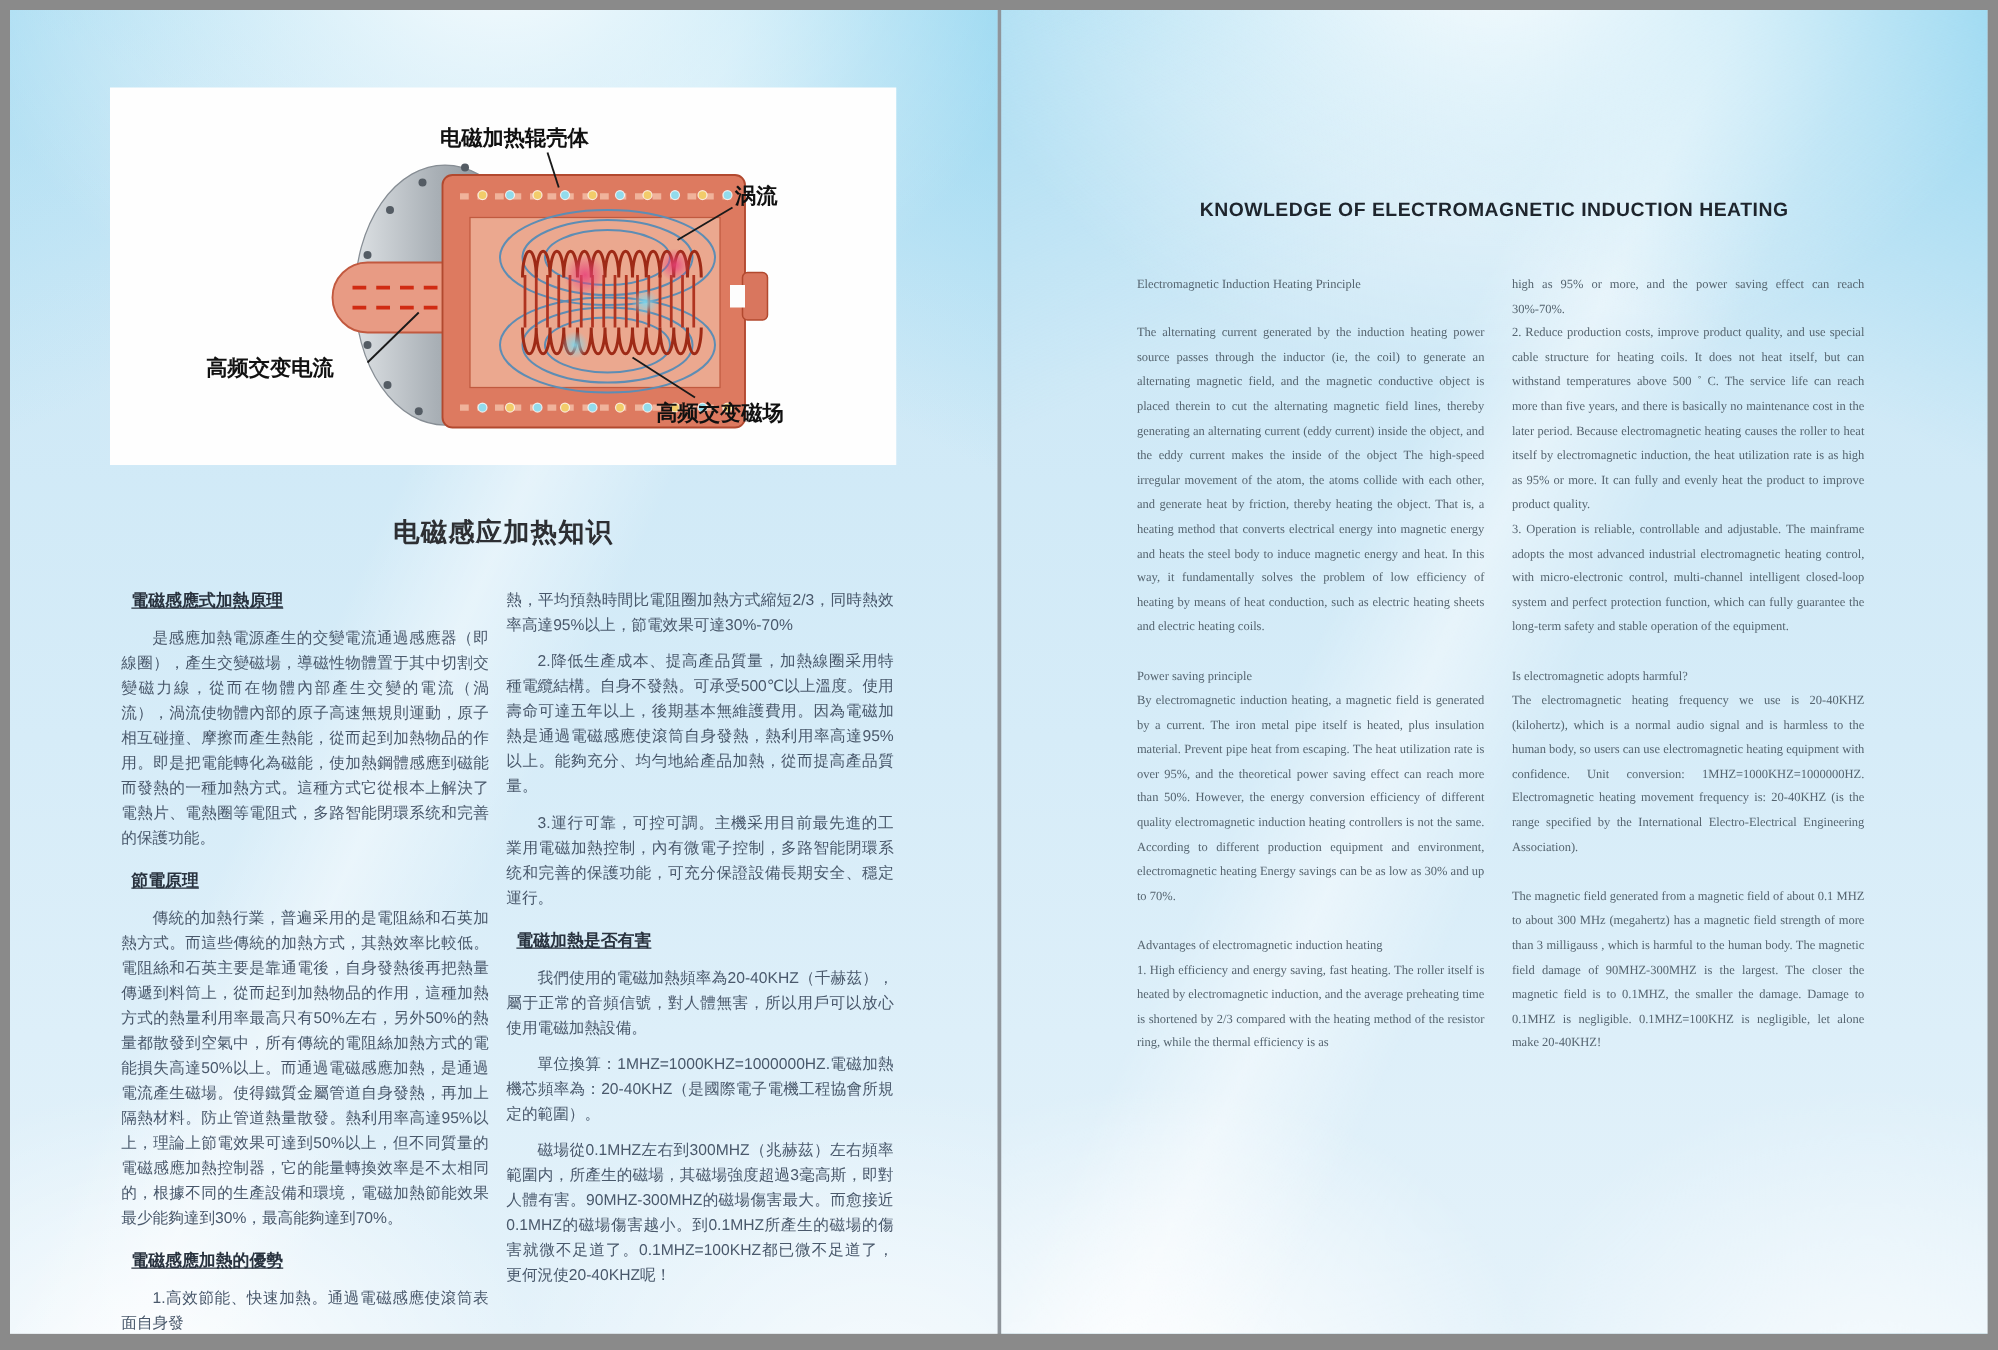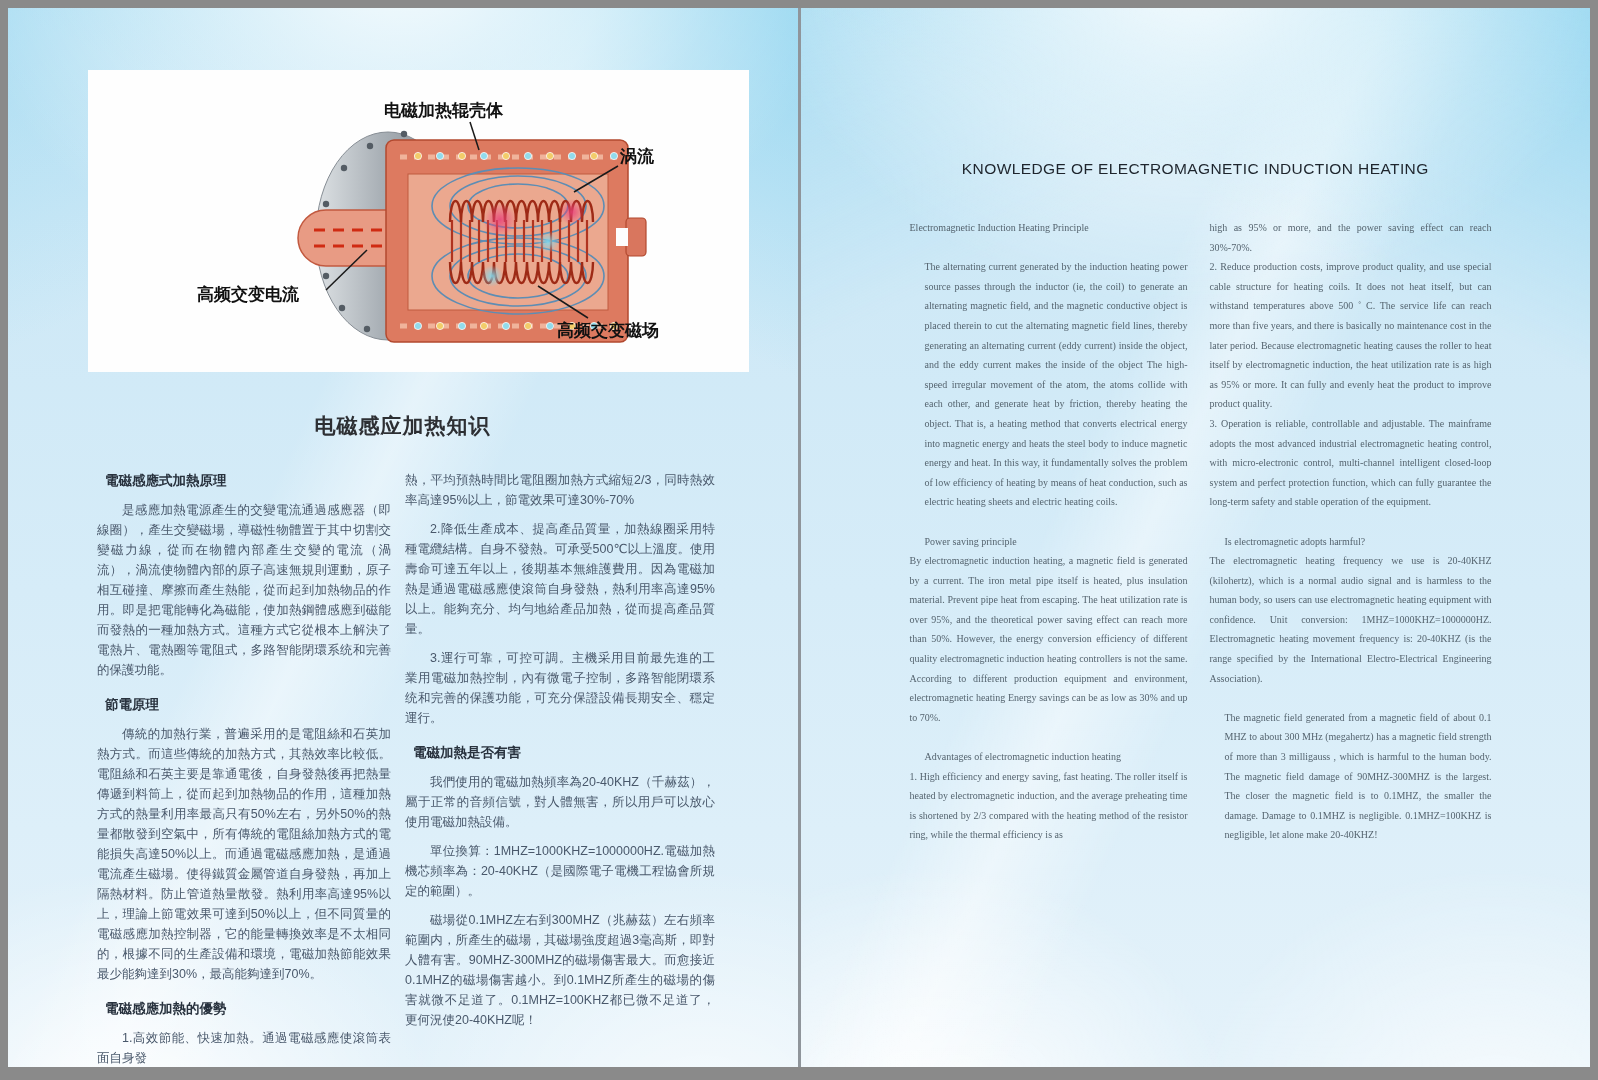--- a/index.html
+++ b/index.html
@@ -22,58 +22,57 @@
       radial-gradient(60% 38% at 16% 106%, rgba(255,255,255,.95) 0%, rgba(255,255,255,0) 65%),
       radial-gradient(60% 38% at 88% 106%, rgba(255,255,255,.7) 0%, rgba(255,255,255,0) 65%),
       linear-gradient(180deg,#c8e6f5 0%,#d6ecf8 55%,#e4f2fa 100%);
   }
   .divider{width:3px;background:#8f959b;}
 
   
   .diagram-box{
     position:absolute;left:80px;top:62px;width:629px;height:302px;
     background:#fefefe;
-    padding-left:32px;
   }
   .diagram-box svg{display:block;width:100%;height:100%;}
   .cn-title{
     position:absolute;left:80px;top:404px;width:629px;
     text-align:center;font-size:21px;font-weight:bold;color:#2d2f33;
     letter-spacing:1px;
   }
   .cn-cols{
     position:absolute;left:89px;top:462px;width:618px;
     display:grid;grid-template-columns:294px 310px;column-gap:14px;
   }
   .cn-col .blk{font-size:12.5px;line-height:20px;color:#49586b;}
   .cn-col .blk.heading{
     font-weight:bold;font-size:13.5px;color:#28323e;
-    margin:15px 0 9px;text-indent:.6em;
+    margin:15px 0 9px;text-indent:.6em;text-decoration:underline;
   }
   .cn-col .blk.heading:first-child{margin-top:1px;}
   .cn-col .blk.para{
     text-align:justify;text-indent:2em;margin:0 0 9px;
   }
   .cn-col .blk.para.noindent{text-indent:0;}
 
   
   .en-title{
     position:absolute;left:0;right:0;top:152px;
-    text-align:center;font-size:15.5px;font-weight:normal;color:#1e252d;
+    text-align:center;font-size:15.5px;font-weight:bold;color:#1e252d;
     letter-spacing:.4px;
   }
   .en-cols{
     position:absolute;left:109px;top:210px;width:582px;
     display:grid;grid-template-columns:278px 282px;column-gap:22px;
     font-family:"Liberation Serif","DejaVu Serif",serif;
   }
   .en-col .blk{font-size:10px;line-height:19.6px;color:#55646f;}
   .en-col .blk.heading{margin:0;}
   .en-col .blk.para{text-align:justify;margin:0;}
-  .en-col .blk.gap{margin-top:19.6px;margin-left:15px;}
+  .en-col .blk.gap{margin-top:19.6px;}
 </style>
 </head>
 <body>
 
 <div class="spread">
 
   <div class="page">
 
     <div class="diagram-box">
       <svg viewBox="0 0 629 302">

